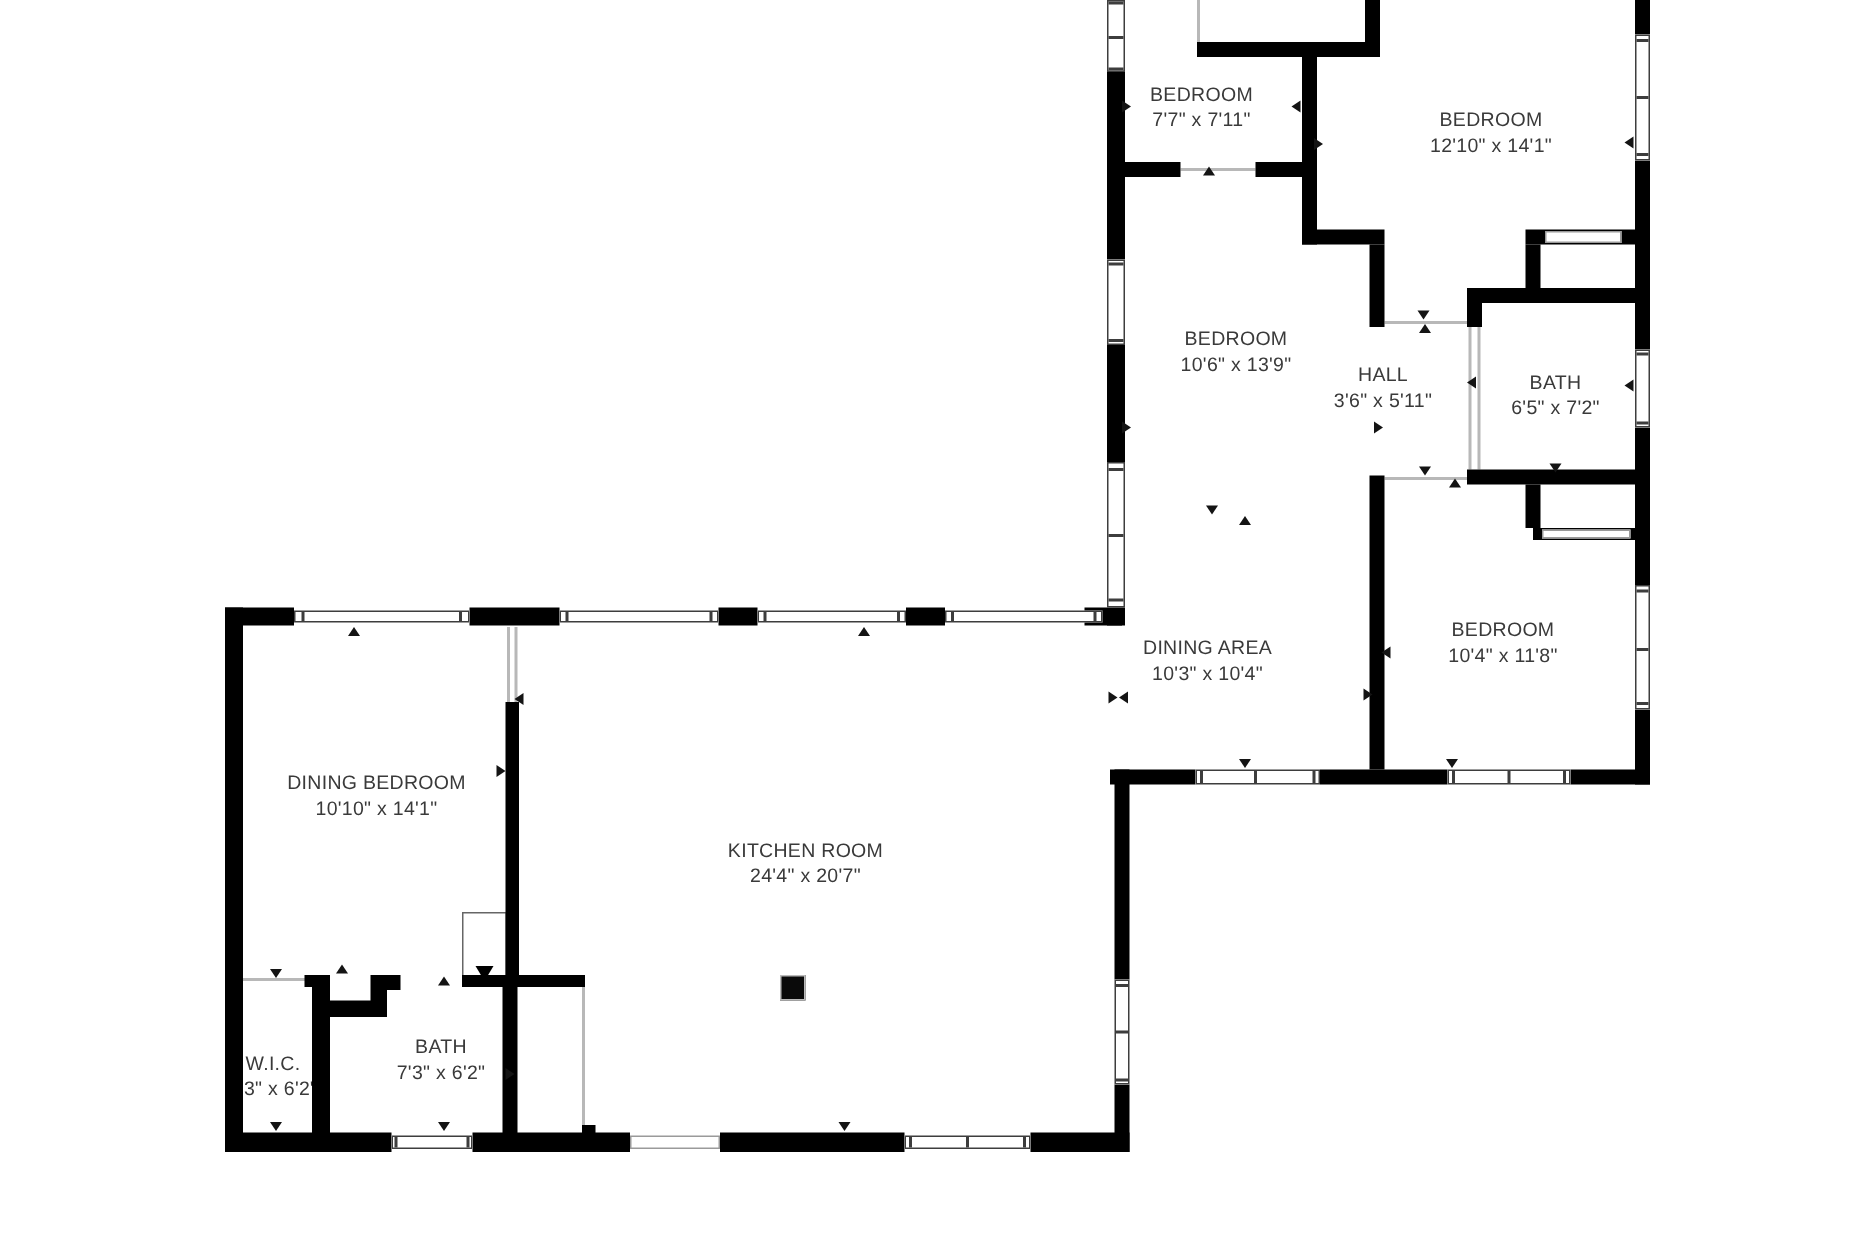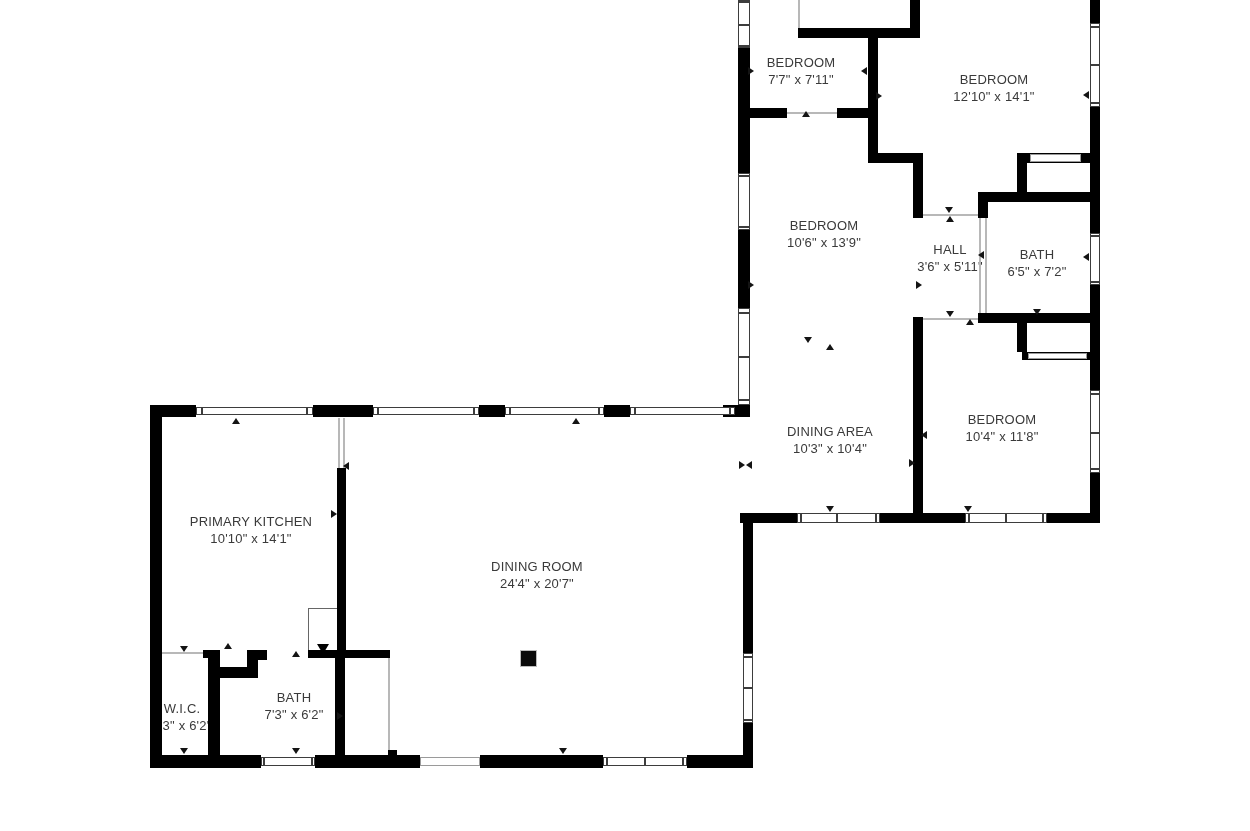--- a/index.html
+++ b/index.html
@@ -186,42 +186,42 @@
       <div>7'7" x 7'11"</div>
     </div>
     <div class="room-label" style="left: 994px; top: 71px;">
       <div>BEDROOM</div>
       <div>12'10" x 14'1"</div>
     </div>
     <div class="room-label" style="left: 824px; top: 217px;">
       <div>BEDROOM</div>
       <div>10'6" x 13'9"</div>
     </div>
-    <div class="room-label" style="left: 950px; top: 241px;">
+    <div class="room-label" style="left: 922px; top: 241px;">
       <div>HALL</div>
       <div>3'6" x 5'11"</div>
     </div>
     <div class="room-label" style="left: 1037px; top: 246px;">
       <div>BATH</div>
       <div>6'5" x 7'2"</div>
     </div>
-    <div class="room-label" style="left: 830px; top: 423px;">
+    <div class="room-label" style="left: 805px; top: 423px;">
       <div>DINING AREA</div>
       <div>10'3" x 10'4"</div>
     </div>
     <div class="room-label" style="left: 1002px; top: 411px;">
       <div>BEDROOM</div>
       <div>10'4" x 11'8"</div>
     </div>
     <div class="room-label" style="left: 251px; top: 513px;">
-      <div>PRIMARY KITCHEN</div>
+      <div>DINING BEDROOM</div>
       <div>10'10" x 14'1"</div>
     </div>
     <div class="room-label" style="left: 537px; top: 558px;">
-      <div>DINING ROOM</div>
+      <div>KITCHEN ROOM</div>
       <div>24'4" x 20'7"</div>
     </div>
     <div class="room-label" style="left: 182px; top: 700px;">
       <div>W.I.C.</div>
       <div>3'3" x 6'2"</div>
     </div>
     <div class="room-label" style="left: 294px; top: 689px;">
       <div>BATH</div>
       <div>7'3" x 6'2"</div>
     </div>

